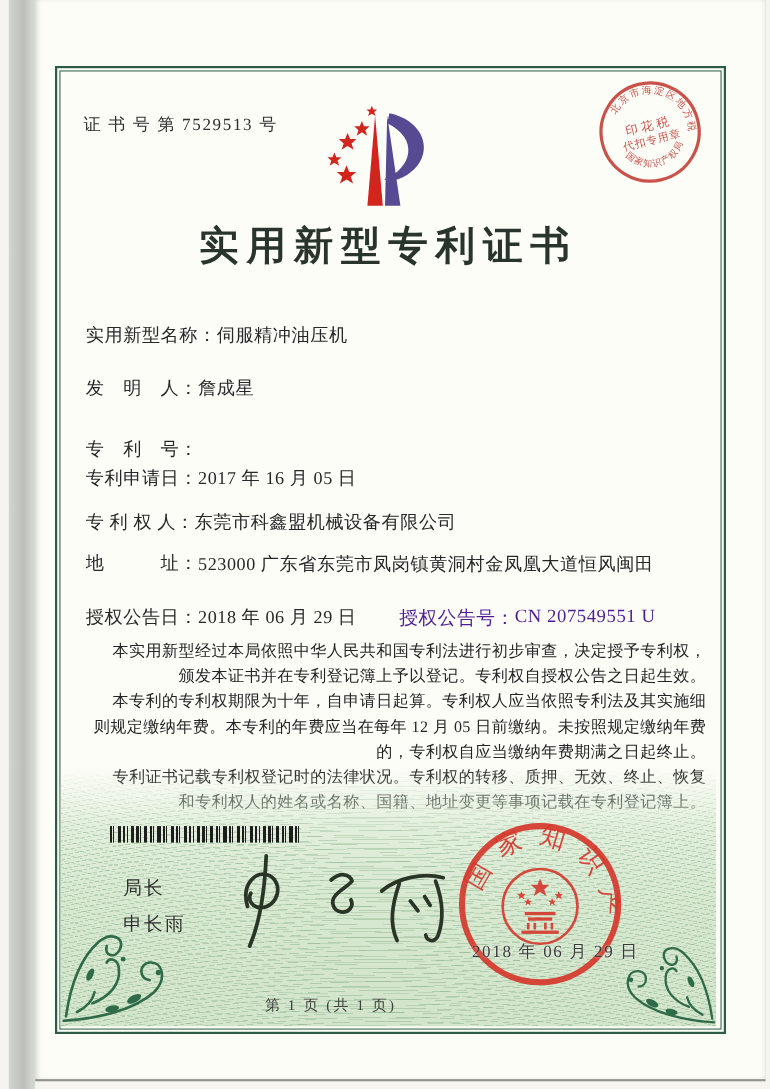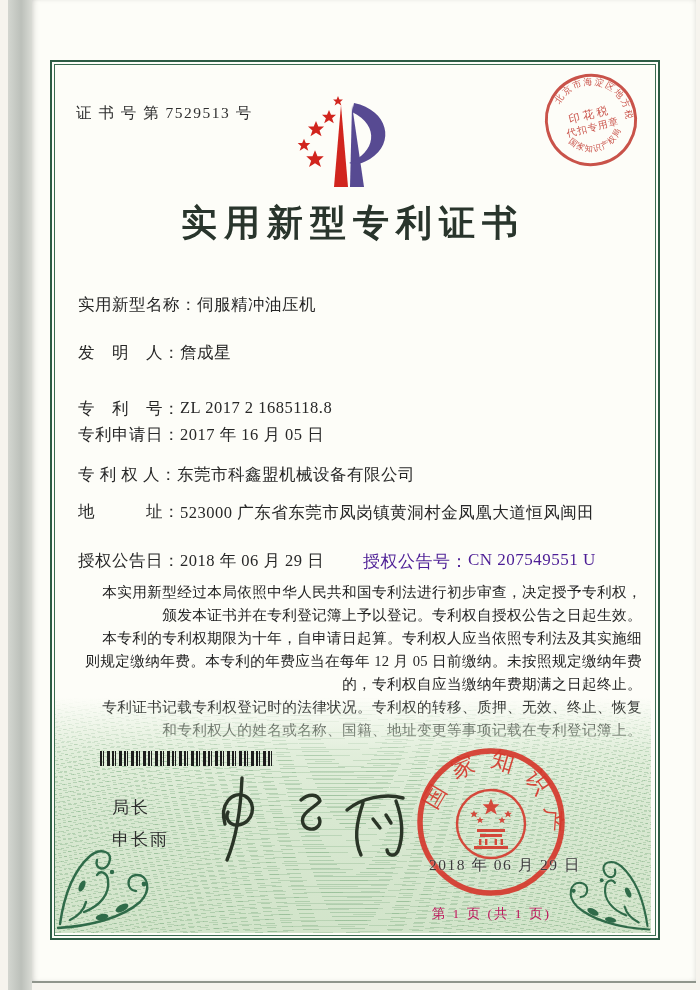--- a/index.html
+++ b/index.html
@@ -60,22 +60,22 @@
   .signature{position:absolute;left:205px;top:772px;width:212px;height:98px;}
 
   .seal{position:absolute;left:413px;top:744px;width:156px;height:156px;}
   .seal-date{position:absolute;left:429px;top:855px;font-size:15.5px;
          letter-spacing:1.5px;color:#3a3a3a;font-weight:500;
          text-shadow:0 0 2px rgba(255,255,255,.8);}
 
   .flourish-left{position:absolute;left:56px;top:824px;width:108px;height:108px;}
   .flourish-right{position:absolute;left:556px;top:838px;width:95px;height:95px;transform:scaleX(-1);}
 
-  .page-footer{position:absolute;left:50px;top:905px;width:501px;text-align:right;
-         font-size:13.5px;letter-spacing:2px;color:#be185d;}
+  .page-footer{position:absolute;left:50px;top:905px;width:501px;text-align:center;
+         font-size:13.5px;letter-spacing:2px;color:#404040;}
 
   .tax-stamp{position:absolute;left:542px;top:71px;width:98px;height:98px;
          transform:rotate(-14deg);opacity:.92;}
 </style>
 </head>
 <body>
 
 <div class="screen">
   <div class="scan-strip"></div>
   <div class="paper"></div>
@@ -113,21 +113,20 @@
   <div class="field-row" style="top:294px">
     <span class="field-label">实用新型名称：</span>
     <span class="field-value">伺服精冲油压机</span>
   </div>
   <div class="field-row" style="top:342px">
     <span class="field-label">发　明　人：</span>
     <span class="field-value">詹成星</span>
   </div>
   <div class="field-row" style="top:398px">
     <span class="field-label">专　利　号：</span>
-    <span class="field-value">ZL 2017 2 1685118.8</span>
   </div>
   <div class="field-row" style="top:424px">
     <span class="field-label">专利申请日：</span>
     <span class="field-value">2017 年 16 月 05 日</span>
   </div>
   <div class="field-row" style="top:464px">
     <span class="field-label">专 利 权 人：</span>
     <span class="field-value">东莞市科鑫盟机械设备有限公司</span>
   </div>
   <div class="field-row" style="top:501px">

